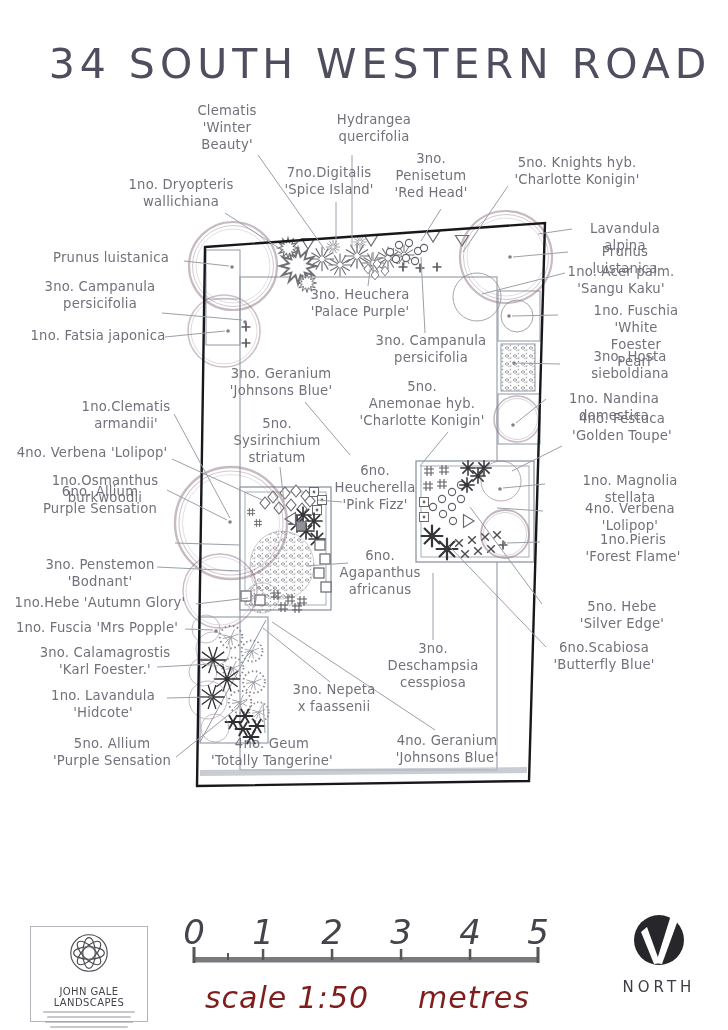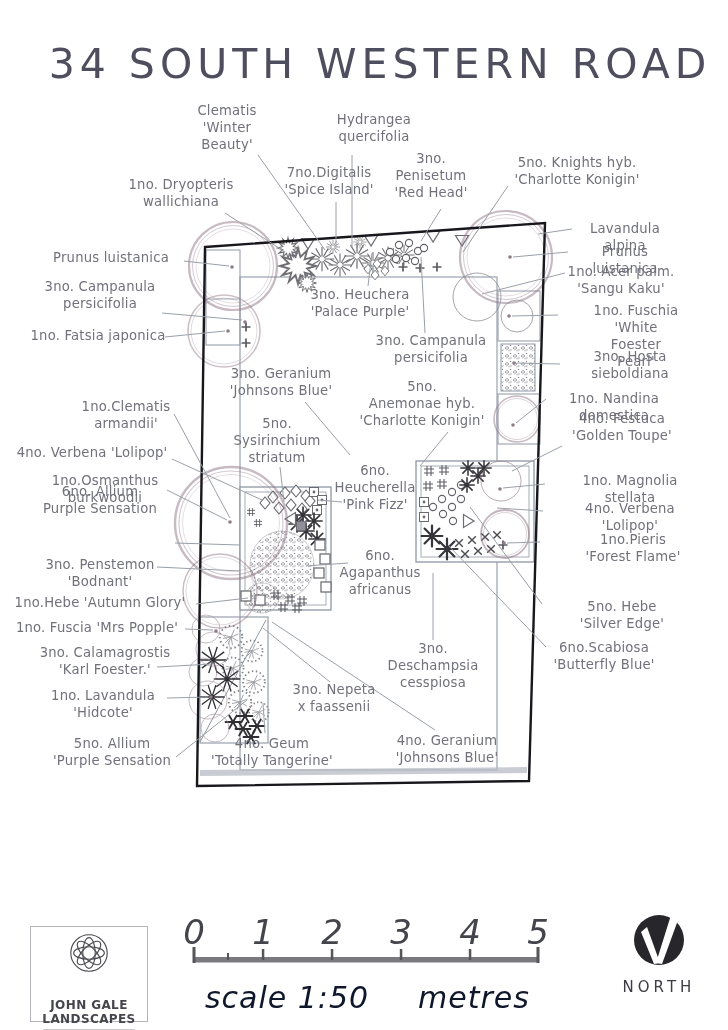--- a/index.html
+++ b/index.html
@@ -6,27 +6,27 @@
   body{width:728px;height:1030px;position:relative;background:#ffffff;overflow:hidden;
        font-family:"DejaVu Sans",sans-serif;}
   #plan-svg{position:absolute;left:0;top:0;z-index:1;}
   .lbl{position:absolute;transform:translateX(-50%);text-align:center;white-space:pre-line;
        font-size:13.2px;line-height:1.28;color:#71717b;letter-spacing:.2px;z-index:3;}
   #page-title{position:absolute;left:380px;top:40px;transform:translateX(-50%);
        font-size:41px;letter-spacing:5px;color:#4e4e5f;white-space:nowrap;z-index:3;}
   .num{position:absolute;transform:translateX(-50%);font-size:34px;font-style:italic;
        color:#44444c;z-index:3;}
   .caption{position:absolute;transform:translateX(-50%);font-size:30px;font-style:italic;
-       letter-spacing:1px;color:#0f172a;z-index:3;}
+       letter-spacing:1px;color:#7f1d1d;z-index:3;}
   #north-label{position:absolute;left:659px;top:978px;transform:translateX(-50%);
        font-size:15px;letter-spacing:4px;color:#3c3c44;z-index:3;}
   #business-card{position:absolute;left:30px;top:926px;width:118px;height:96px;
        border:1px solid #b4b4bc;background:#fff;z-index:3;text-align:center;
        box-sizing:border-box;padding-top:3px;}
-  #card-name{font-size:12px;letter-spacing:.4px;color:#45454c;margin-top:18px;font-weight:bold;}
+  #card-name{font-size:10px;letter-spacing:.4px;color:#45454c;margin-top:6px;}
   .card-line{height:2px;background:#9a9aa4;opacity:.55;margin:3px auto 0 auto;border-radius:1px;}
   #north-box{position:absolute;left:628px;top:908px;z-index:3;}
 </style>
 </head>
 <body>
 
 <svg id="plan-svg" width="728" height="1030" viewBox="0 0 728 1030">
   <defs>
     <g id="burst">
         <path d="M2 0L9.5 0M1.7 1L8.2 4.8M1 1.7L4.8 8.2M0 2L0 9.5M-1 1.7L-4.8 8.2M-1.7 1L-8.2 4.8M-2 0L-9.5 0M-1.7 -1L-8.2 -4.8M-1 -1.7L-4.8 -8.2M0 -2L0 -9.5M1 -1.7L4.8 -8.2M1.7 -1L8.2 -4.8" stroke="#6f6f75" stroke-width="0.9" fill="none"></path>

